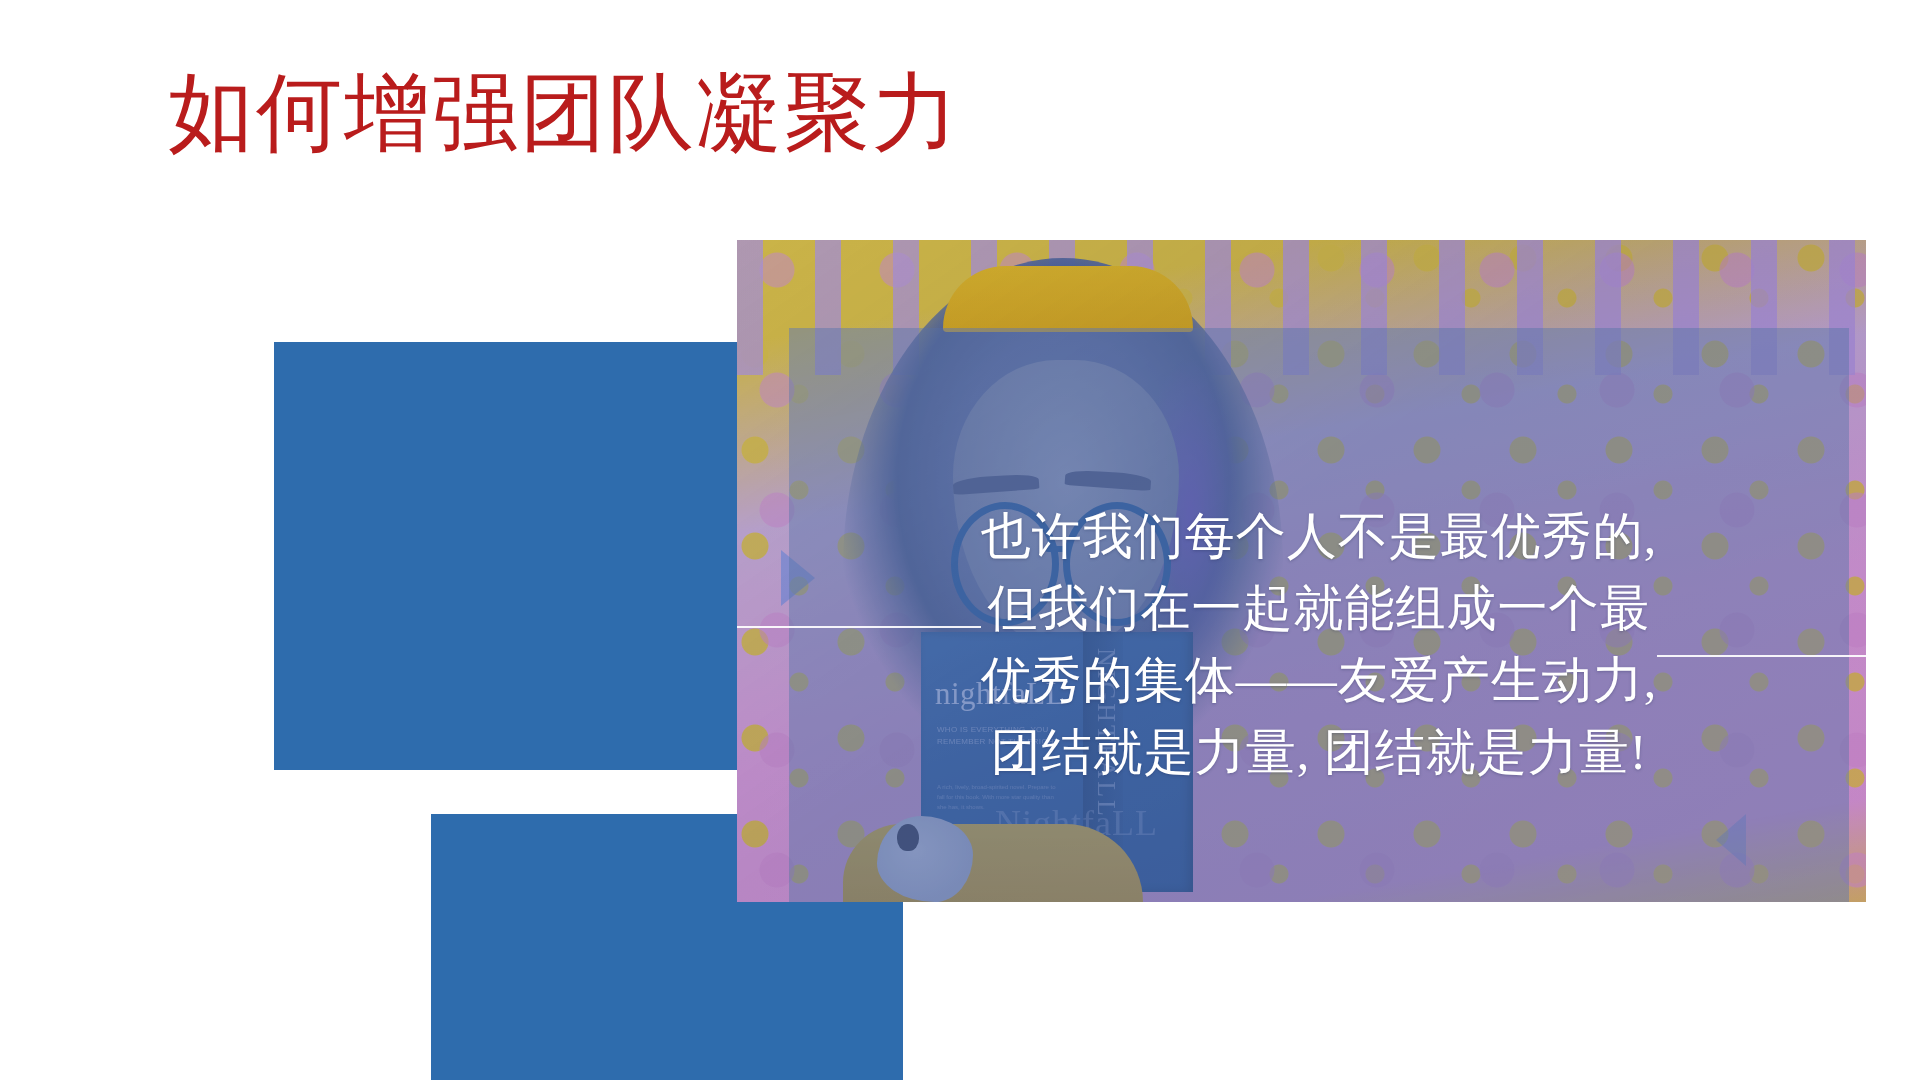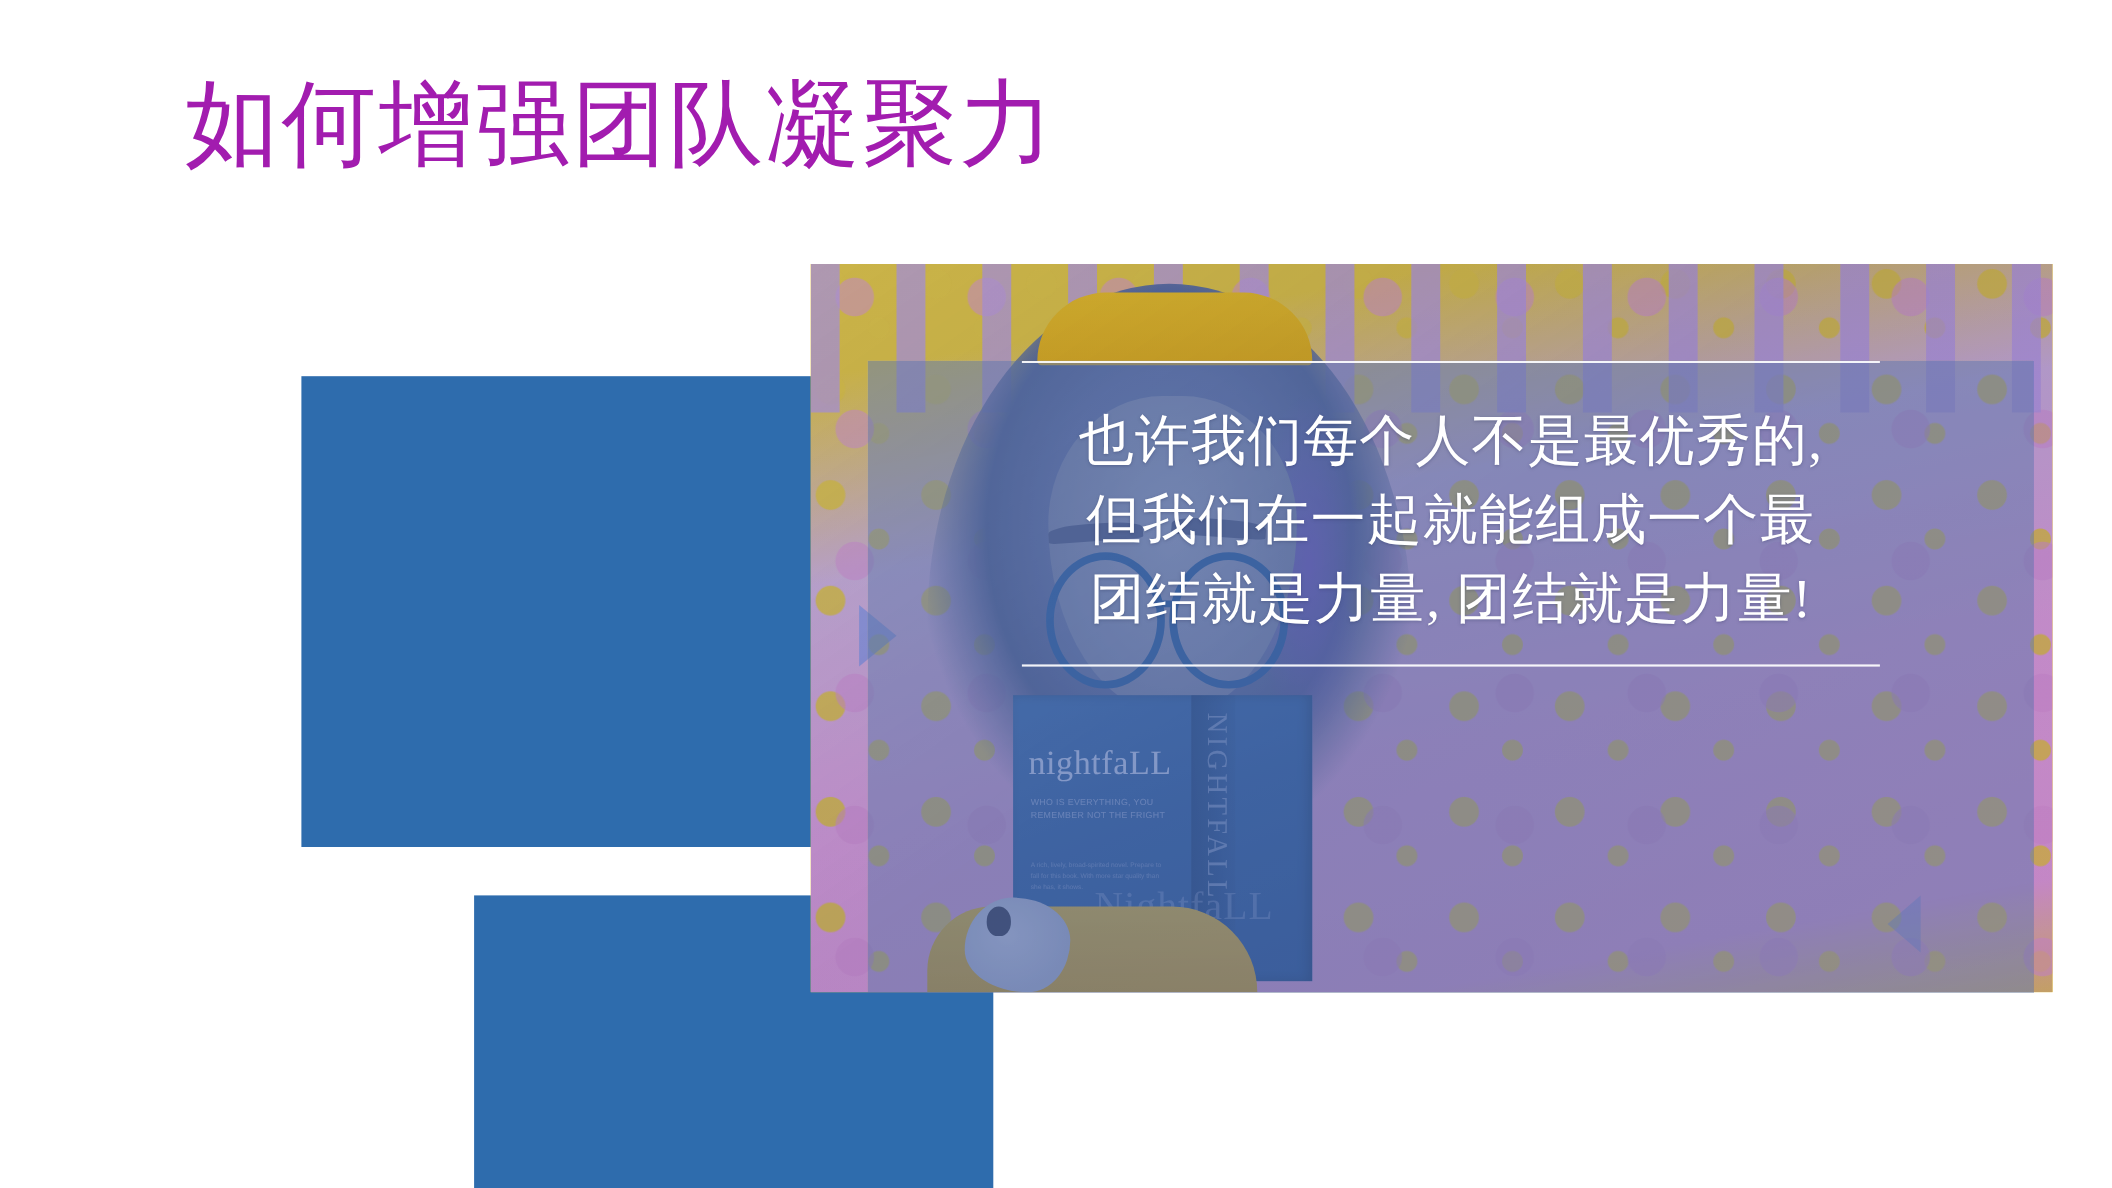--- a/index.html
+++ b/index.html
@@ -25,21 +25,21 @@
   }
 
   
   #slide-title {
     position: absolute;
     left: 168px;
     top: 68px;
     font-size: 86px;
     line-height: 1.06;
     letter-spacing: 2px;
-    color: #a21caf;
+    color: #b91c1c;
     font-family: "Liberation Serif", "DejaVu Serif", serif;
     white-space: nowrap;
     font-weight: 400;
   }
 
   
   .placeholder-rect {
     position: absolute;
     background: #2E6CAD;
   }
@@ -315,23 +315,23 @@
   
   #quote-overlay {
     position: absolute;
     left: 52px;
     top: 88px;
     width: 1060px;
     height: 632px;
     background: rgba(84,112,176,.42);
     backdrop-filter: saturate(80%);
     display: flex;
-    flex-direction: column;
+    flex-direction: row;
     align-items: center;
-    justify-content: flex-start;
+    justify-content: center;
   }
   .quote-rule {
     width: 780px;
     height: 2px;
     background: rgba(255,255,255,.92);
     flex: none;
   }
   #quote-rule-top    { margin-bottom: 34px; }
   #quote-rule-bottom { margin-top: 24px; }
   #quote-lines {
@@ -394,20 +394,21 @@
     </div>
 
     <div class="photo-tint"></div>
 
     <div id="quote-overlay">
       <div id="quote-rule-top" class="quote-rule"></div>
 
       <div id="quote-lines">
         <span class="quote-line">也许我们每个人不是最优秀的,</span>
         <span class="quote-line">但我们在一起就能组成一个最</span>
+        <span class="quote-line">优秀的集体——友爱产生动力,</span>
         <span class="quote-line">团结就是力量, 团结就是力量!</span>
       </div>
 
       <div id="quote-rule-bottom" class="quote-rule"></div>
     </div>
 
   </div>
 </div>
 
 </body></html>

